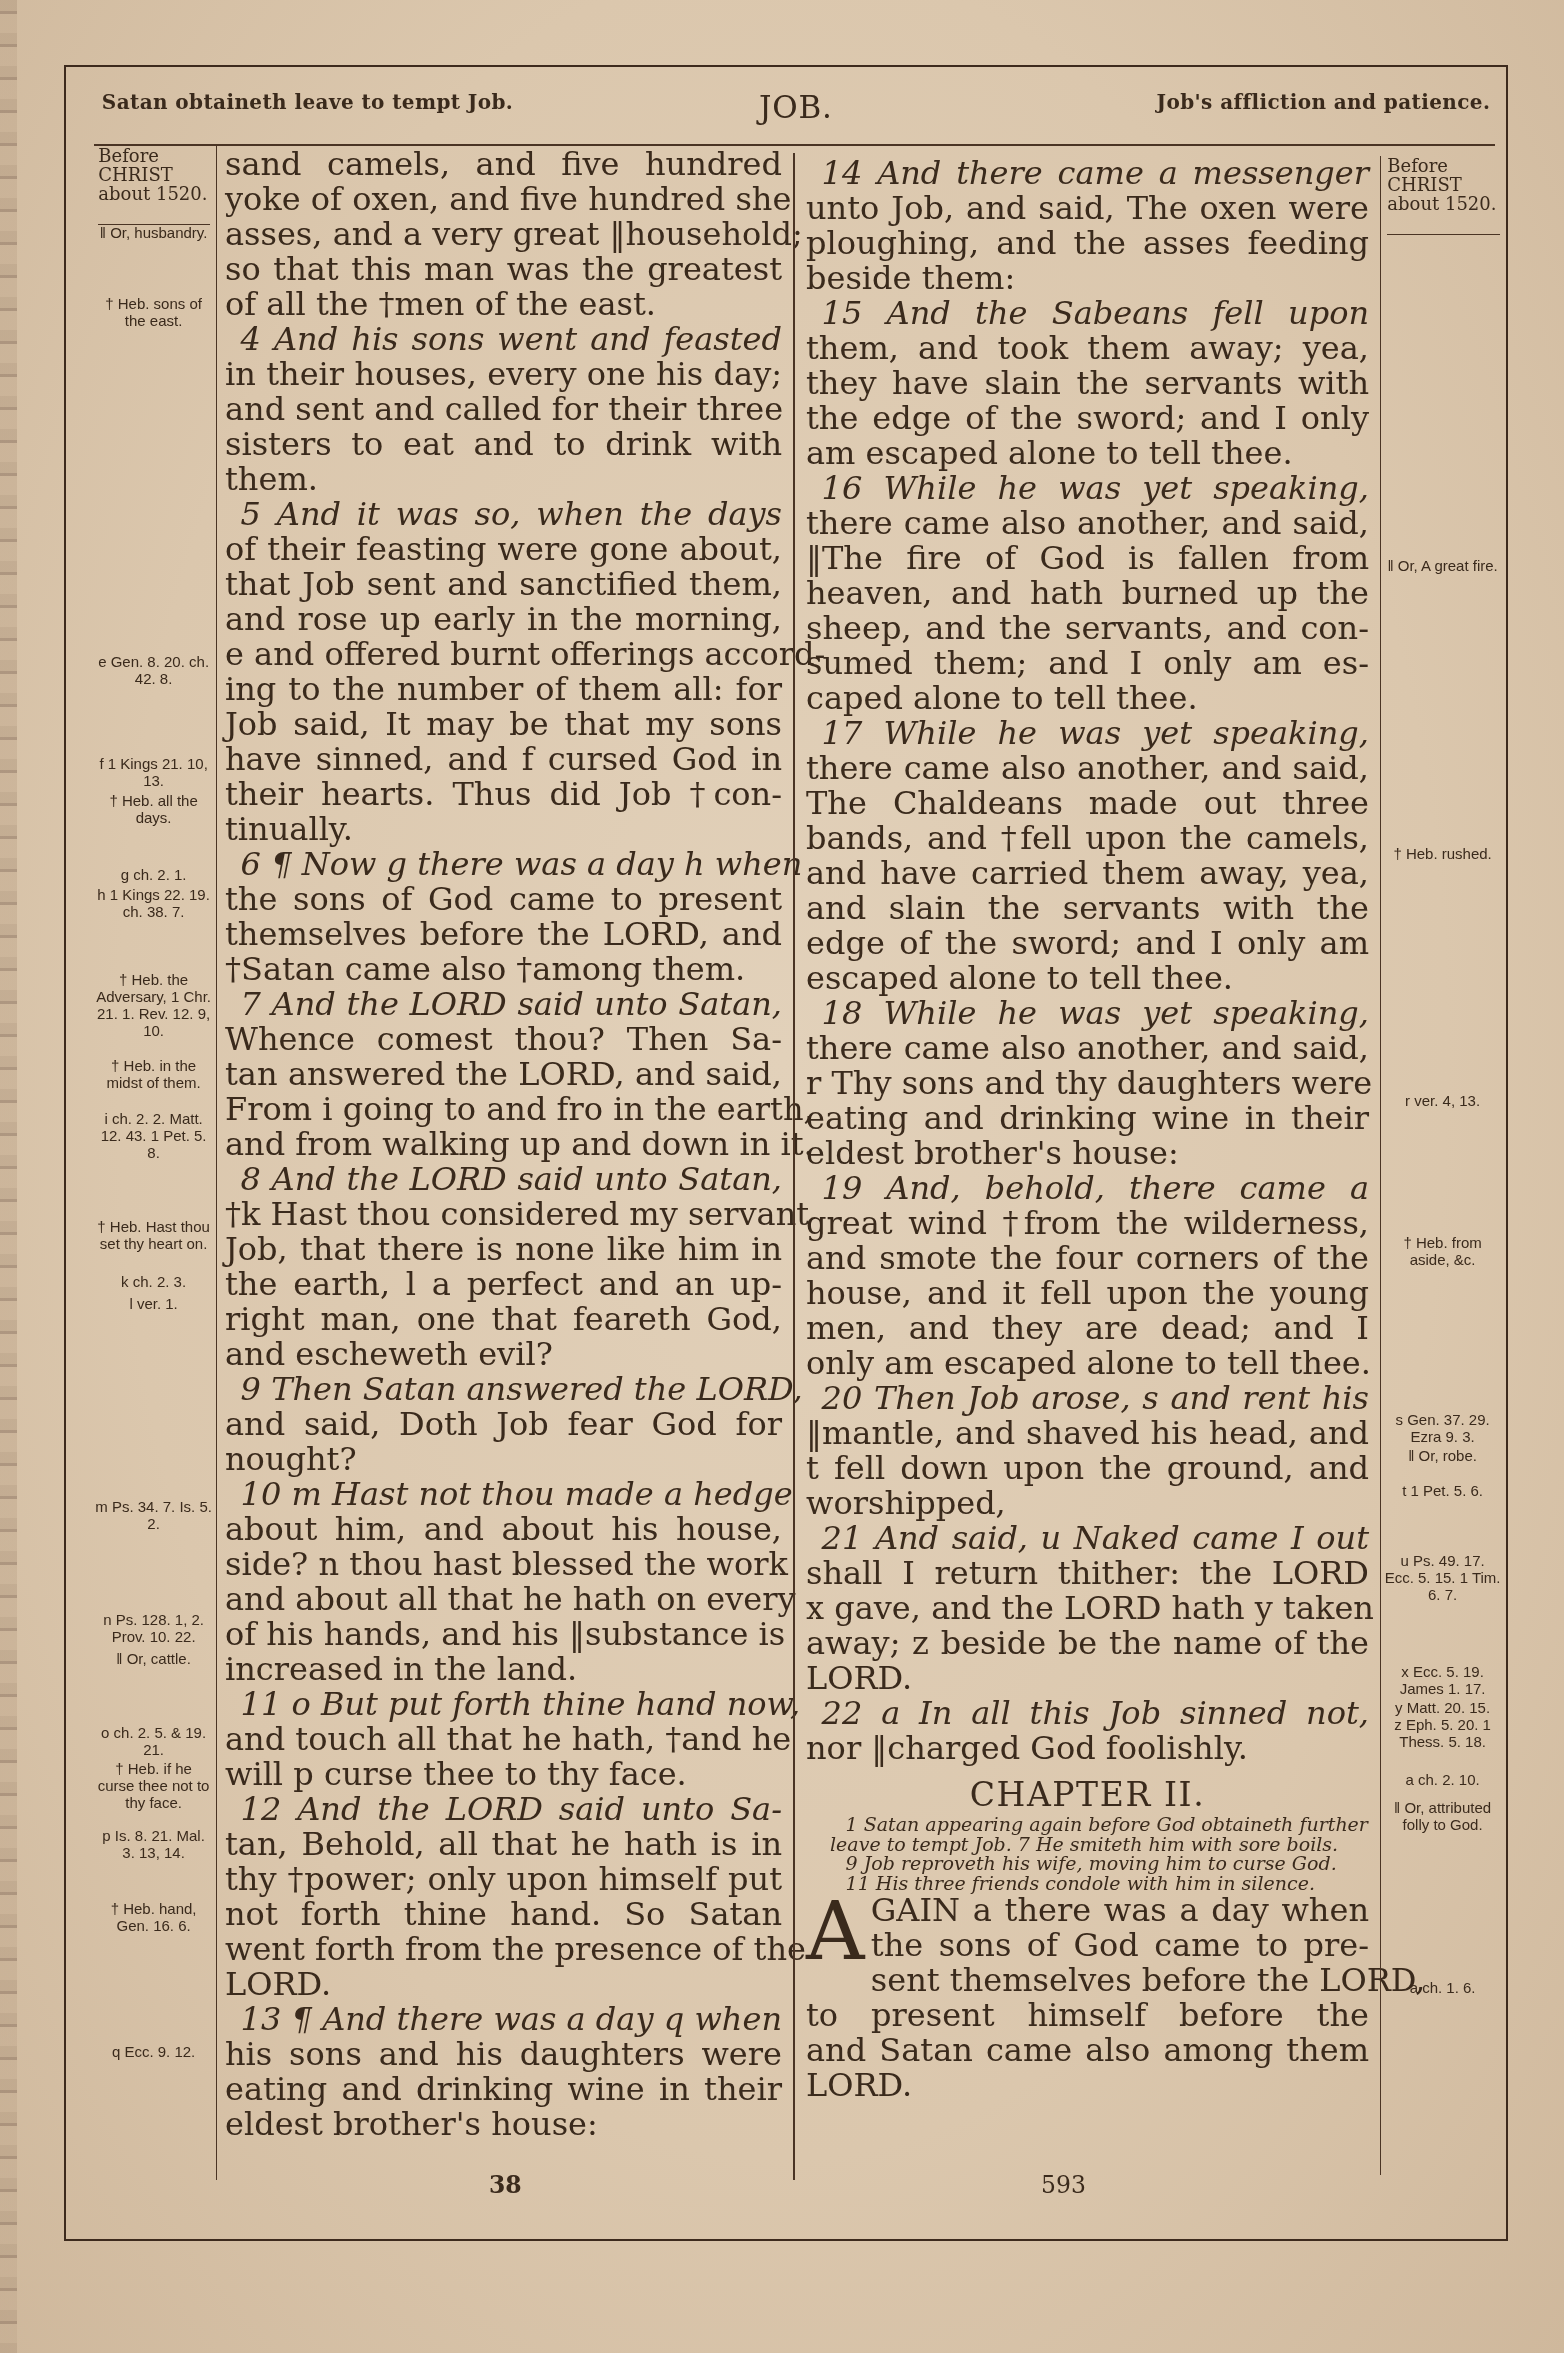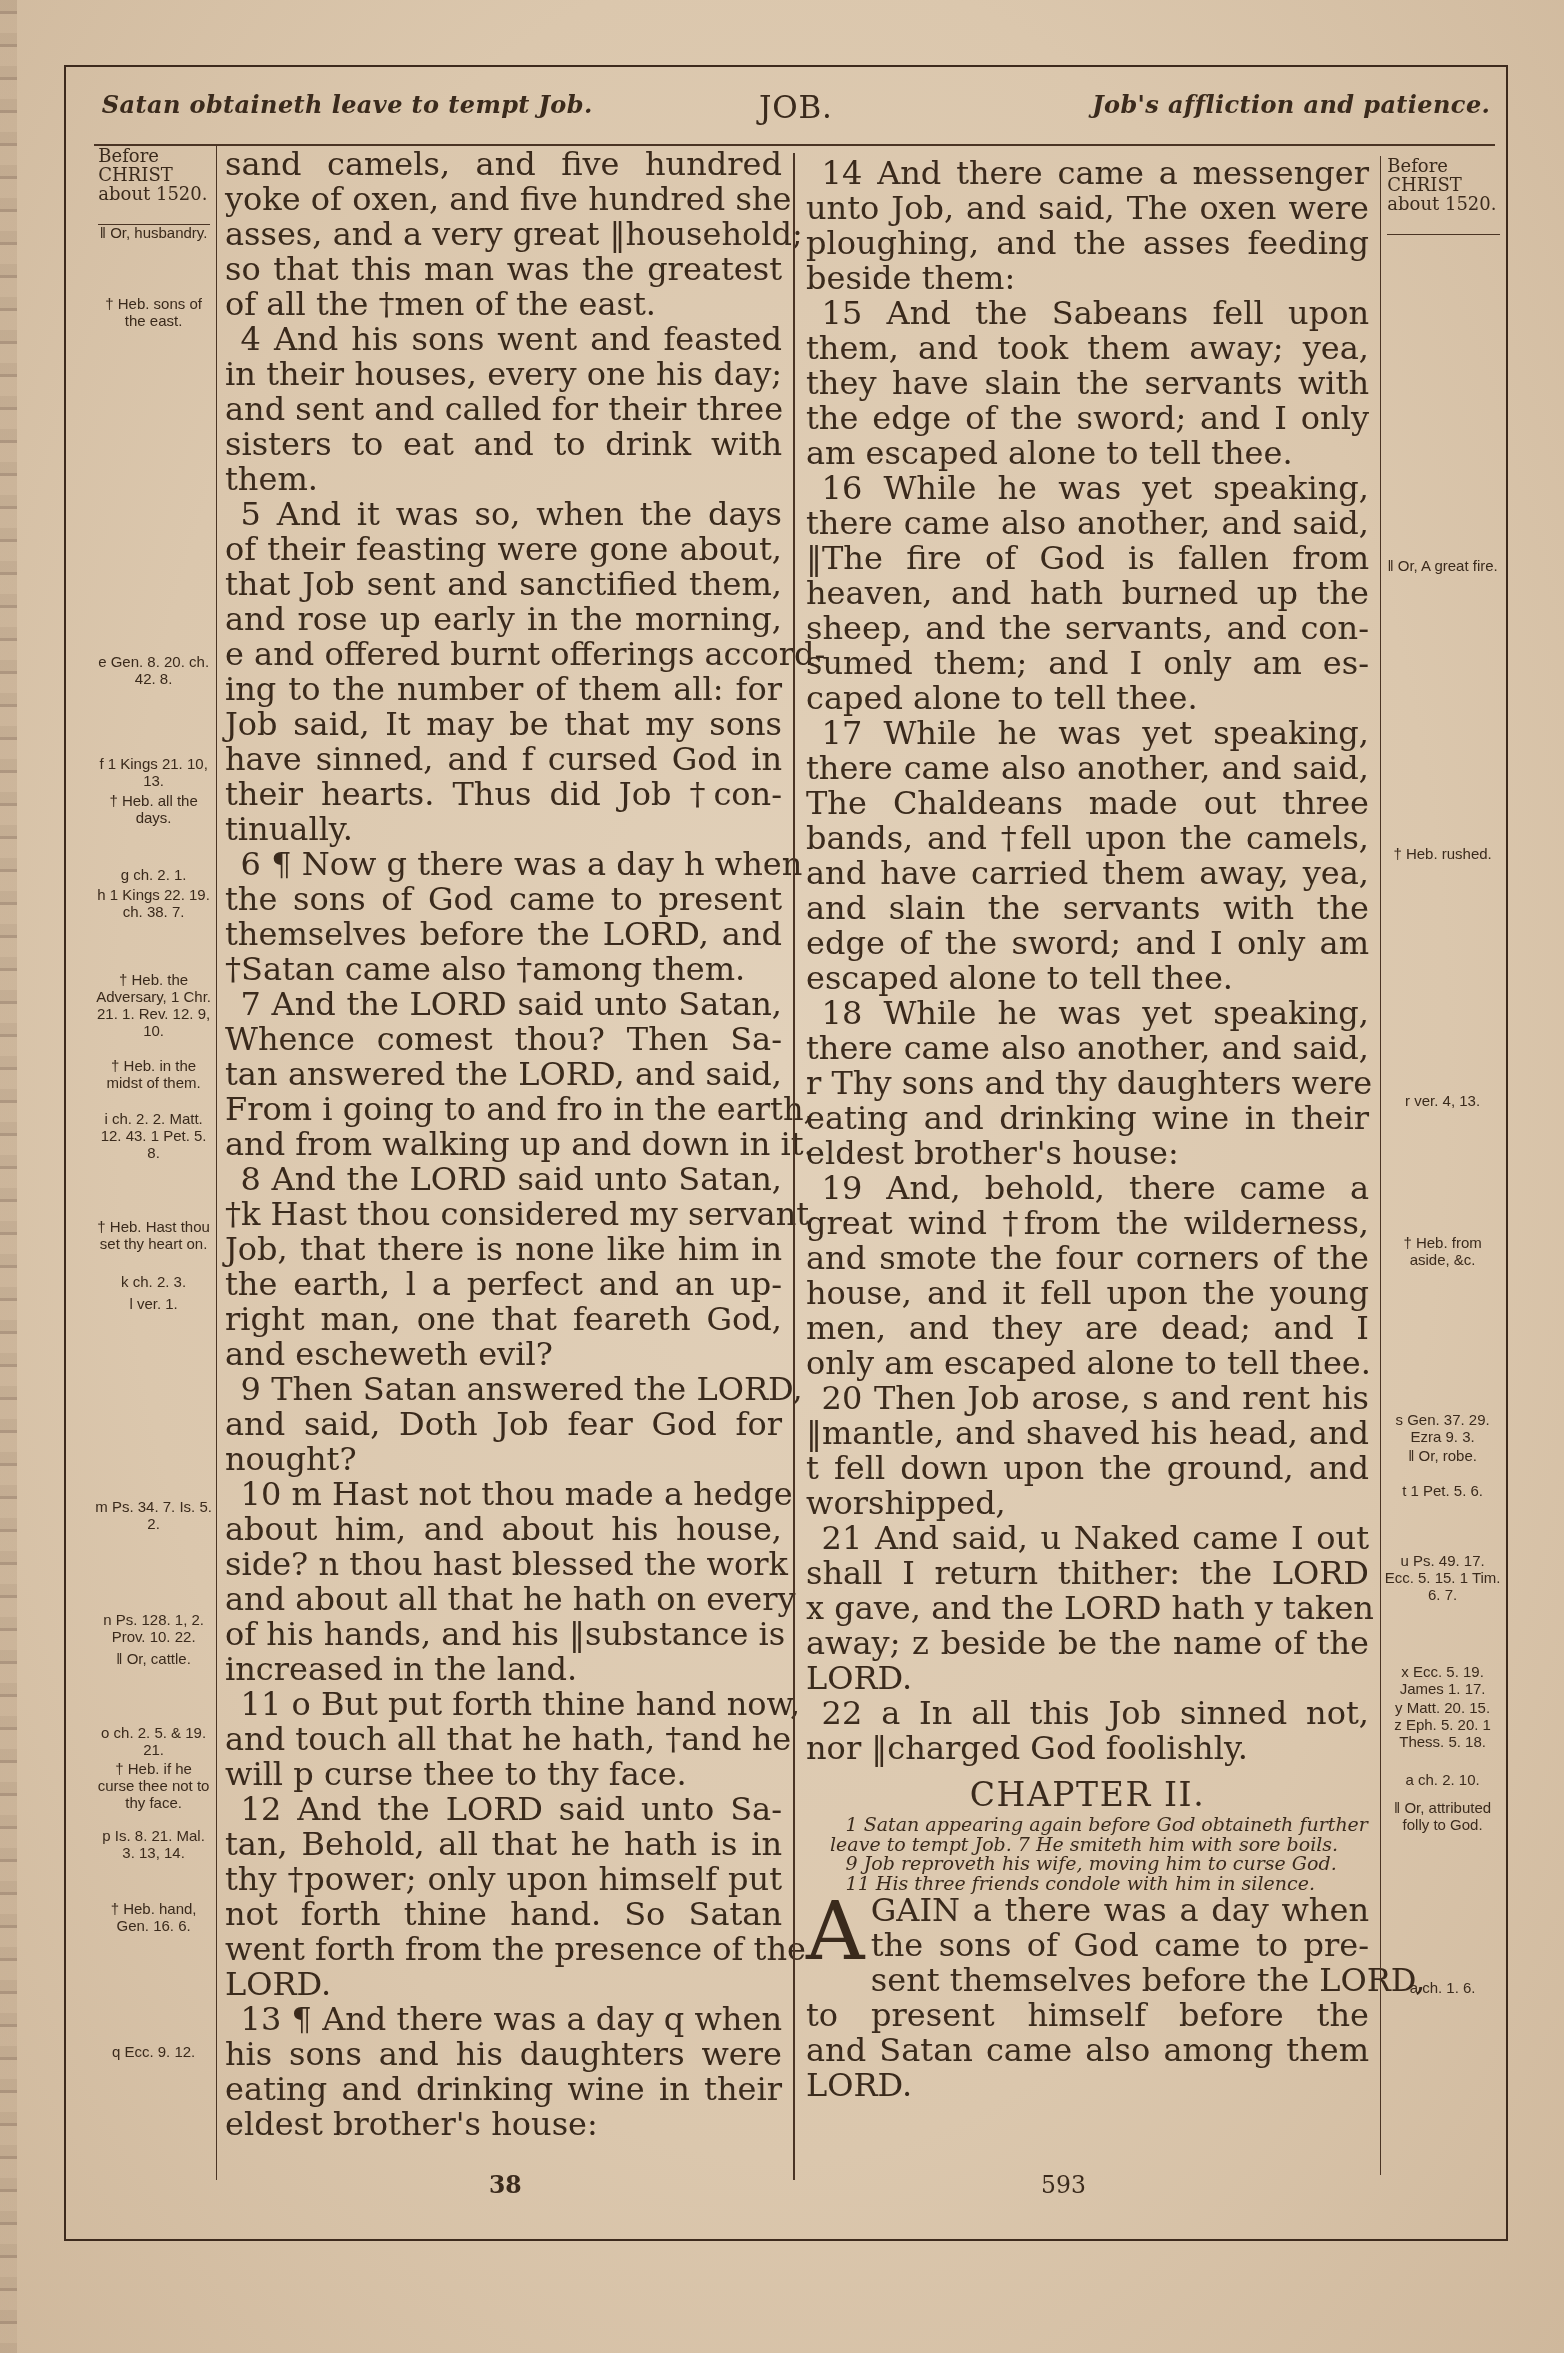--- a/index.html
+++ b/index.html
@@ -22,22 +22,22 @@
     .frame {
       position: absolute; left: 64px; top: 65px; width: 1444px; height: 2176px;
       border: 2.3px solid #3d2a1d;
       box-sizing: border-box;
     }
     .header {
       position: absolute; left: 94px; top: 81px; width: 1401px; height: 63px;
       border-bottom: 2.3px solid #4a3424;
     }
     .hdr-left, .hdr-right {
-      position: absolute; top: 9.4px; font-style: italic; font-weight: bold;
-      font-size: 24px; letter-spacing: 0.4px;
+      position: absolute; top: 9.4px; font-weight: bold;
+      font-size: 20px; letter-spacing: 0.4px;
     }
     .hdr-left { left: 7.8px; }
     .hdr-right { right: 4.7px; }
     .hdr-center { position: absolute; left: 665px; top: 7.8px; font-size: 31px; letter-spacing: 0.8px; }
 
     .margin-col { position: absolute; font-family: "Liberation Sans", sans-serif; font-size: 15px; line-height: 17px; color: #3a2a1c; }
     .margin-left { left: 92px; top: 146px; width: 124px; height: 2034px; border-right: 1.6px solid #4a3424; }
     .margin-right { left: 1380px; top: 156px; width: 125px; height: 2019px; border-left: 1.6px solid #4a3424; }
     .bc {
       text-align: left; font-family: "DejaVu Serif", serif; font-size: 18px; line-height: 19px;
@@ -47,21 +47,21 @@
 
     .text-col {
       position: absolute; font-size: 32px; line-height: 35px; text-align: justify;
       font-family: "DejaVu Serif", serif;
     }
     .col-left { left: 225px; top: 147px; width: 557px; }
     .col-right { left: 806px; top: 156px; width: 563px; }
     .col-divider { position: absolute; left: 793px; top: 153px; width: 1.6px; height: 2027px; background: #4a3424; }
     .line { display: block; white-space: nowrap; text-align-last: justify; }
     .line.last { text-align-last: left; }
-    .indent { padding-left: 15.6px; }
+    .indent { padding-left: 15.6px; font-style: italic; }
     .chapter-title { text-align: center; font-size: 33px; letter-spacing: 1.6px; margin: 11px 0 3.1px; }
     .summary { font-style: italic; font-size: 19px; line-height: 19.6px; margin-left: 24px; }
     .summary .line { text-align-last: left; }
     .dropcap { float: left; font-size: 81px; line-height: 66px; margin: 4.7px 6.3px 0 0; }
     .pagenum { position: absolute; font-weight: bold; font-size: 23.5px; }
     .pn-left { left: 489px; top: 2171px; }
     .pn-right { left: 1041px; top: 2171px; font-weight: normal; }
   </style>
 </head>
 <body>

